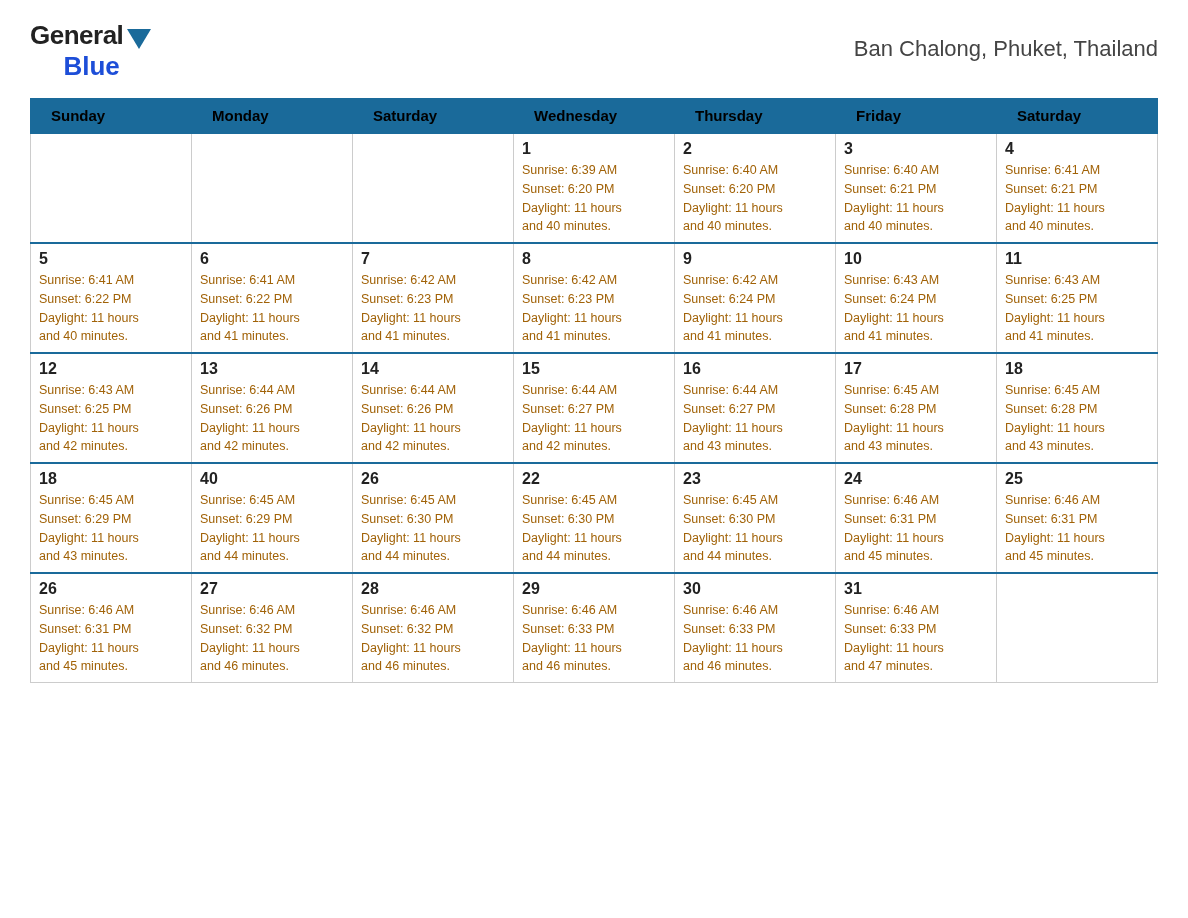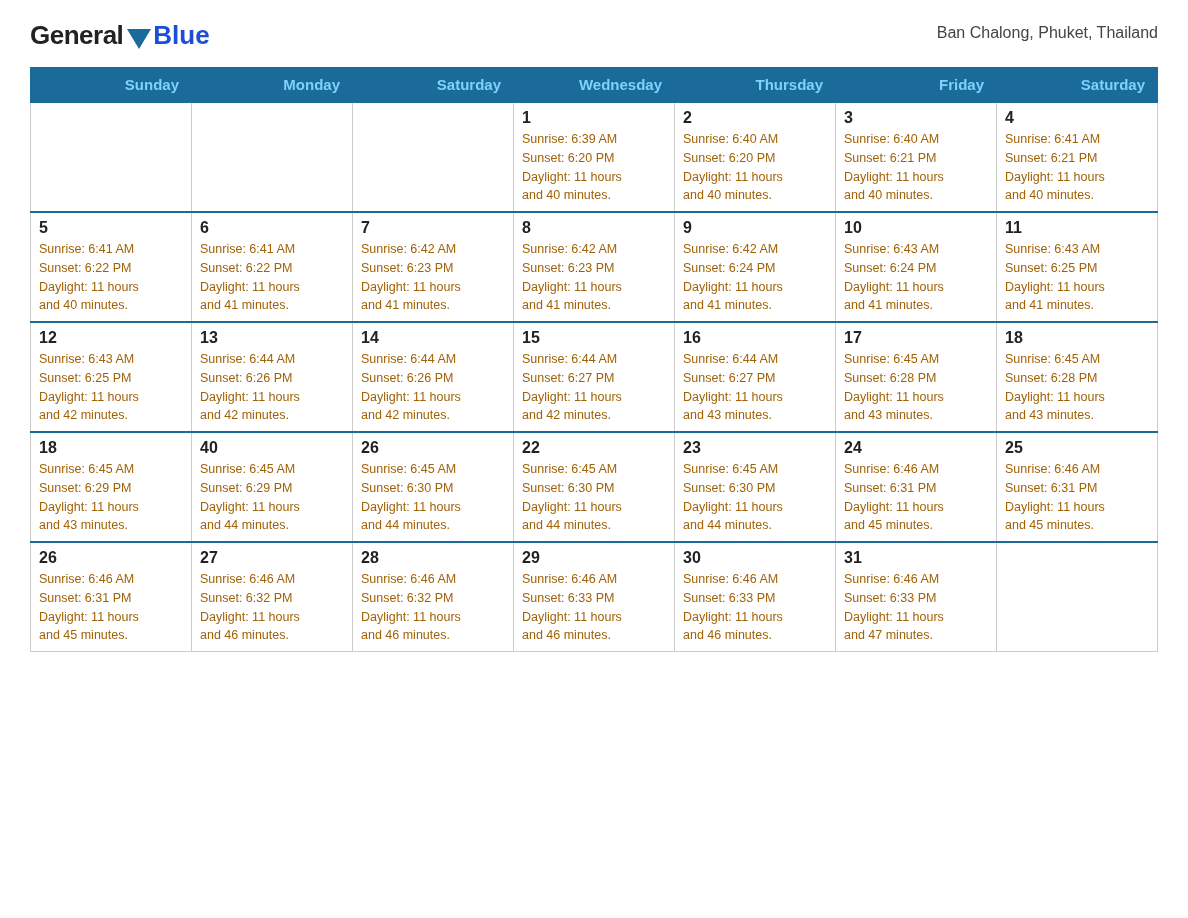--- a/index.html
+++ b/index.html
@@ -12,21 +12,21 @@
       padding: 20px 30px;
     }
     .header {
       display: flex;
       justify-content: space-between;
       align-items: flex-start;
       margin-bottom: 16px;
     }
     .logo {
       display: flex;
-      flex-direction: row;
+      flex-direction: column;
       align-items: center;
     }
     .logo-top {
       display: flex;
       align-items: center;
     }
     .logo-general {
       font-size: 26px;
       font-weight: bold;
       color: #222;
@@ -50,35 +50,35 @@
     .title-section {
       text-align: right;
     }
     .month-title {
       font-size: 52px;
       font-weight: bold;
       color: #222;
       line-height: 1.1;
     }
     .location-title {
-      font-size: 16px;
+      font-size: 22px;
       color: #444;
-      margin-top: 4px;
+      margin-top: 16px;
     }
     .calendar {
       width: 100%;
       border-collapse: collapse;
     }
     .calendar thead tr th {
       background-color: #1a6a9a;
-      color: #7dd3fc;
+      color: #000000;
       font-size: 15px;
       font-weight: bold;
-      padding: 8px 12px;
-      text-align: right;
+      padding: 8px 20px;
+      text-align: left;
       border: 1px solid #1a6a9a;
     }
     .calendar tbody tr td {
       border: 1px solid #ccc;
       vertical-align: top;
       padding: 6px 8px;
       width: calc(100% / 7);
       min-height: 100px;
       font-size: 13px;
       color: #333;

